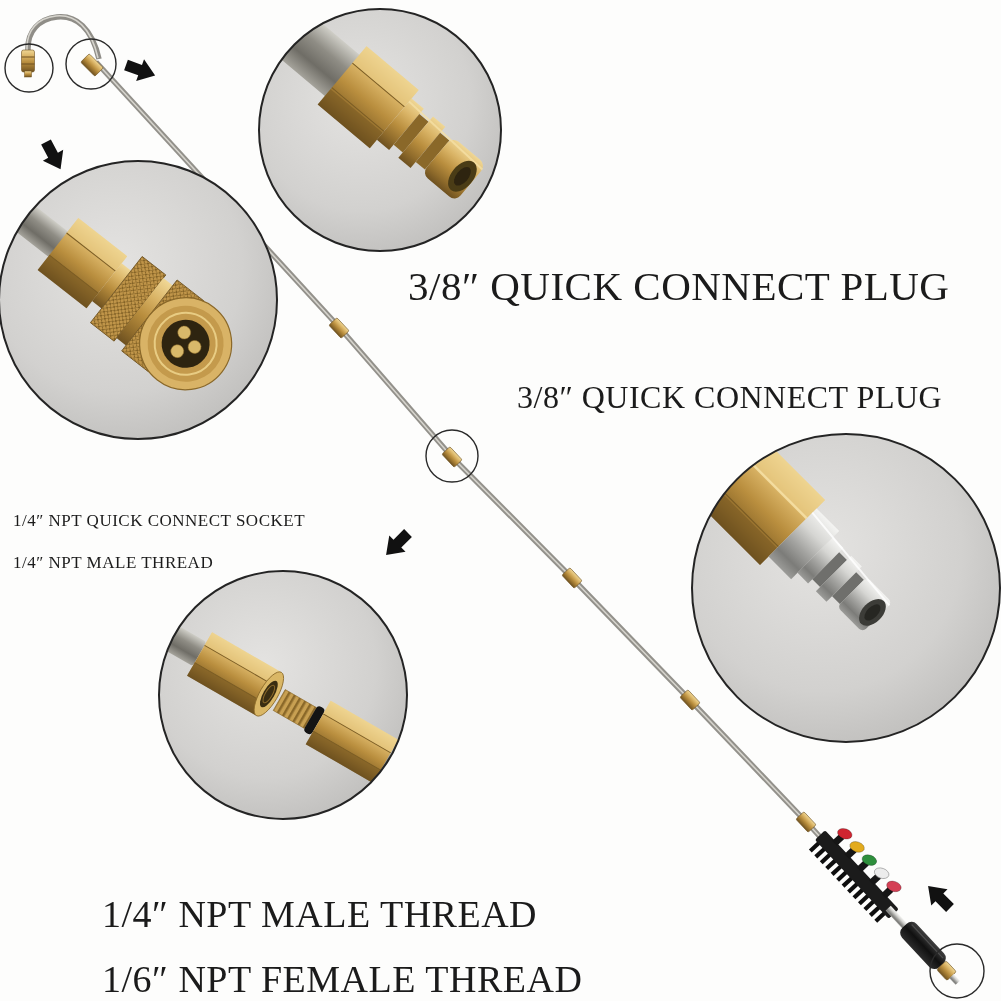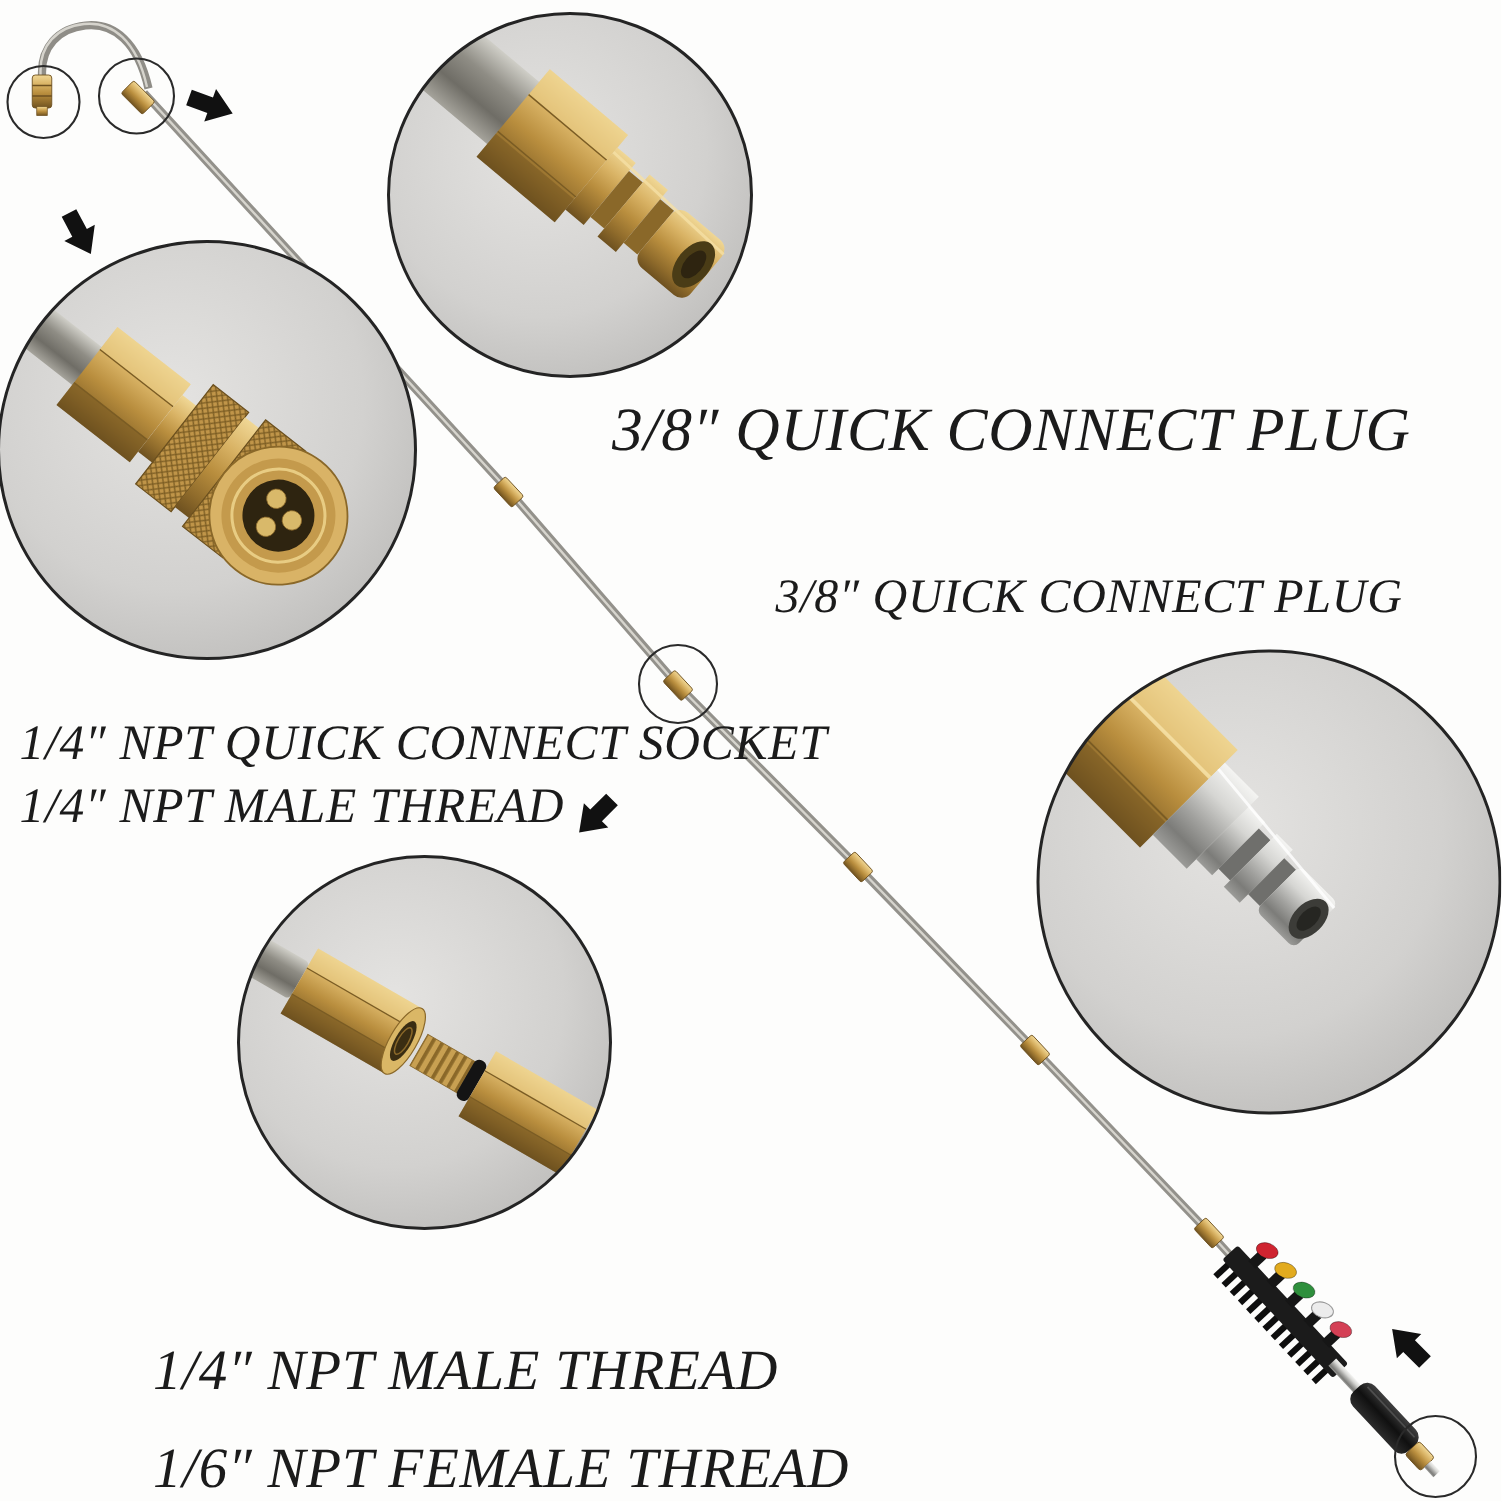--- a/index.html
+++ b/index.html
@@ -10,25 +10,24 @@
     overflow:hidden;
     font-family:"Liberation Serif","DejaVu Serif",serif;
   }
   .photo-svg{position:absolute;left:0;top:0;}
   .lbl{
     position:absolute;
     white-space:nowrap;
     color:#1b1b1b;
     letter-spacing:0.5px;
     line-height:1;
-    font-style:italic;
   }
   .lbl-big{font-size:41px;}
   .lbl-mid{font-size:32px;}
-  .lbl-small{font-size:33px;}
+  .lbl-small{font-size:17px;margin-top:32px;}
   .lbl-bottom{font-size:38px;}
 </style>
 </head>
 <body>
 
 <div class="canvas">
 
 <svg class="photo-svg" width="1001" height="1001" viewBox="0 0 1001 1001">
   <defs>
     <radialGradient id="insetBg" cx="42%" cy="38%" r="70%">

